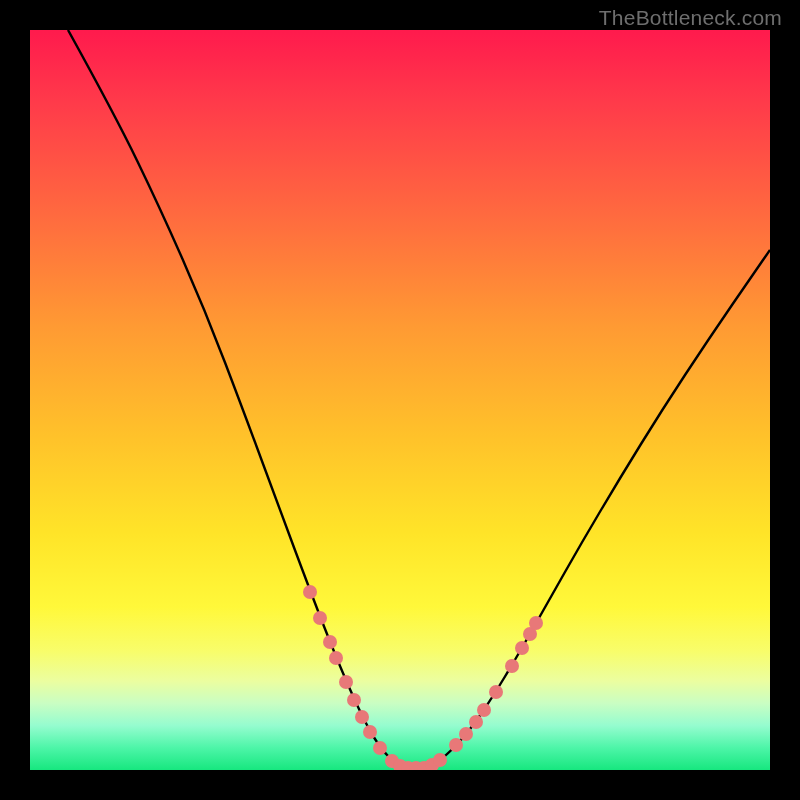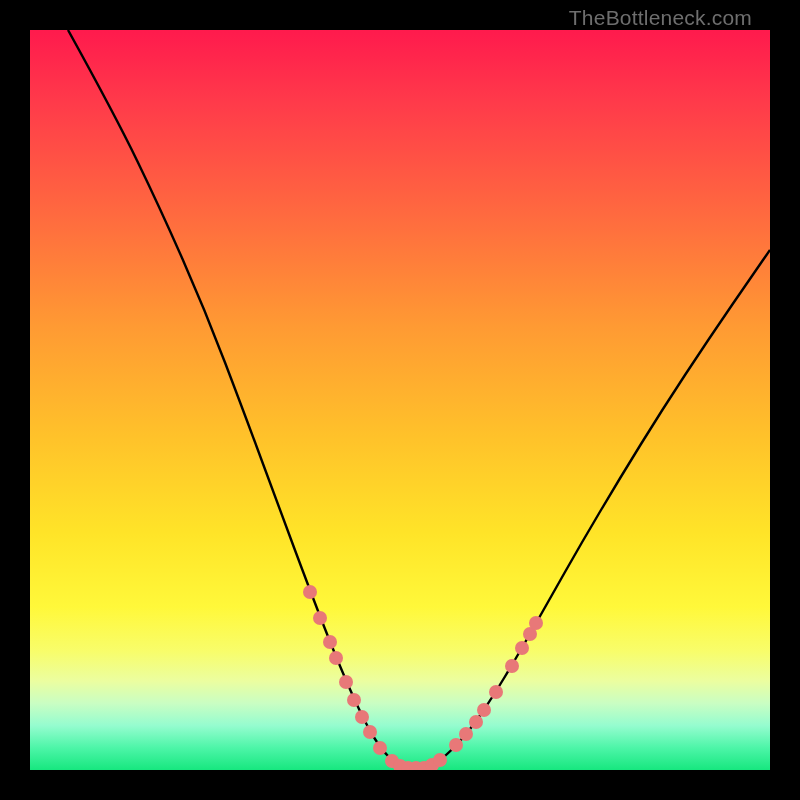--- a/index.html
+++ b/index.html
@@ -35,21 +35,21 @@
       #ebfea0 88%,
       #c9fec3 91%,
       #95fccf 94%,
       #4df5a8 97%,
       #17e77f 100%
     );
   }
   .watermark {
     position: absolute;
     top: 6px;
-    right: 48px;
+    right: 18px;
     color: #6e6e6e;
     font-size: 21px;
     letter-spacing: 0.2px;
     font-weight: 400;
   }
   svg.curve {
     position: absolute;
     left: 0;
     top: 0;
     width: 740px;

